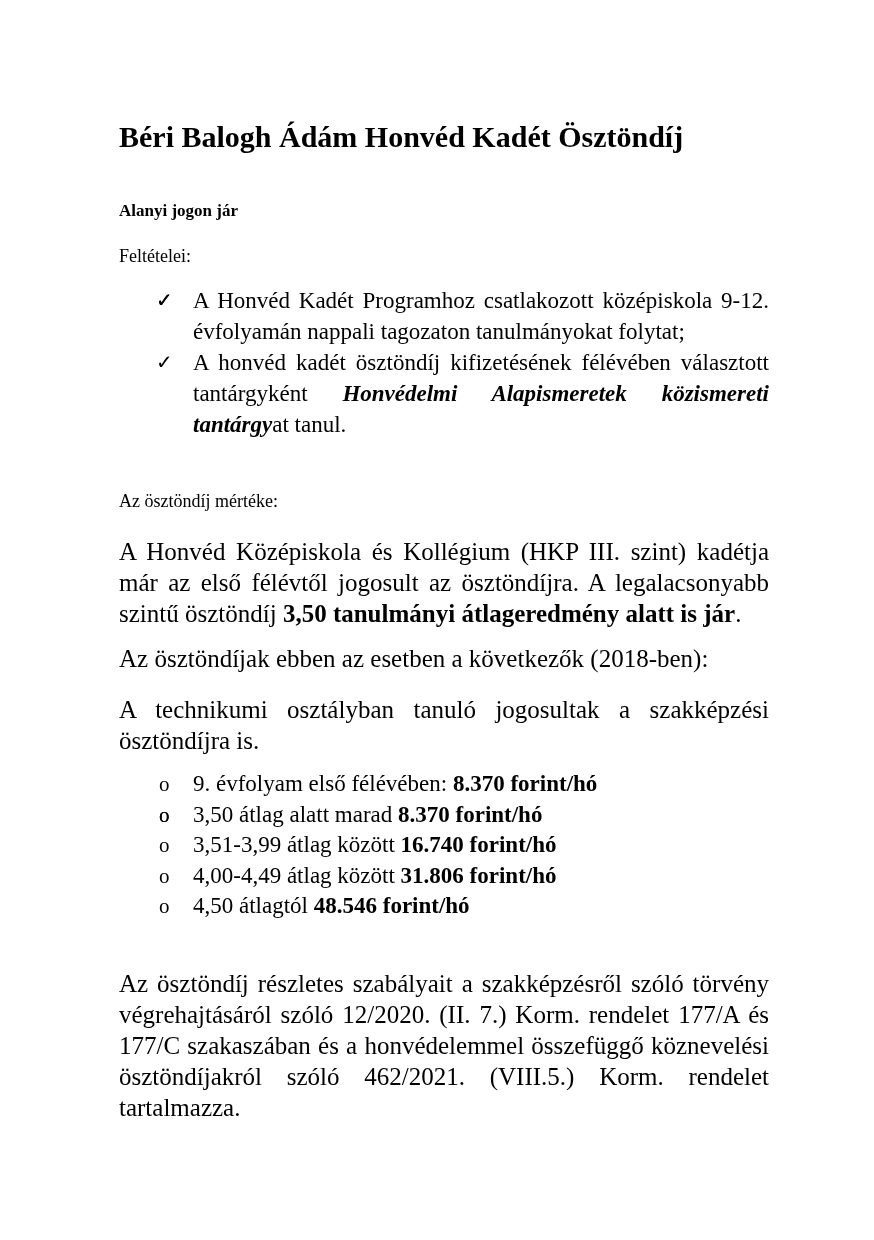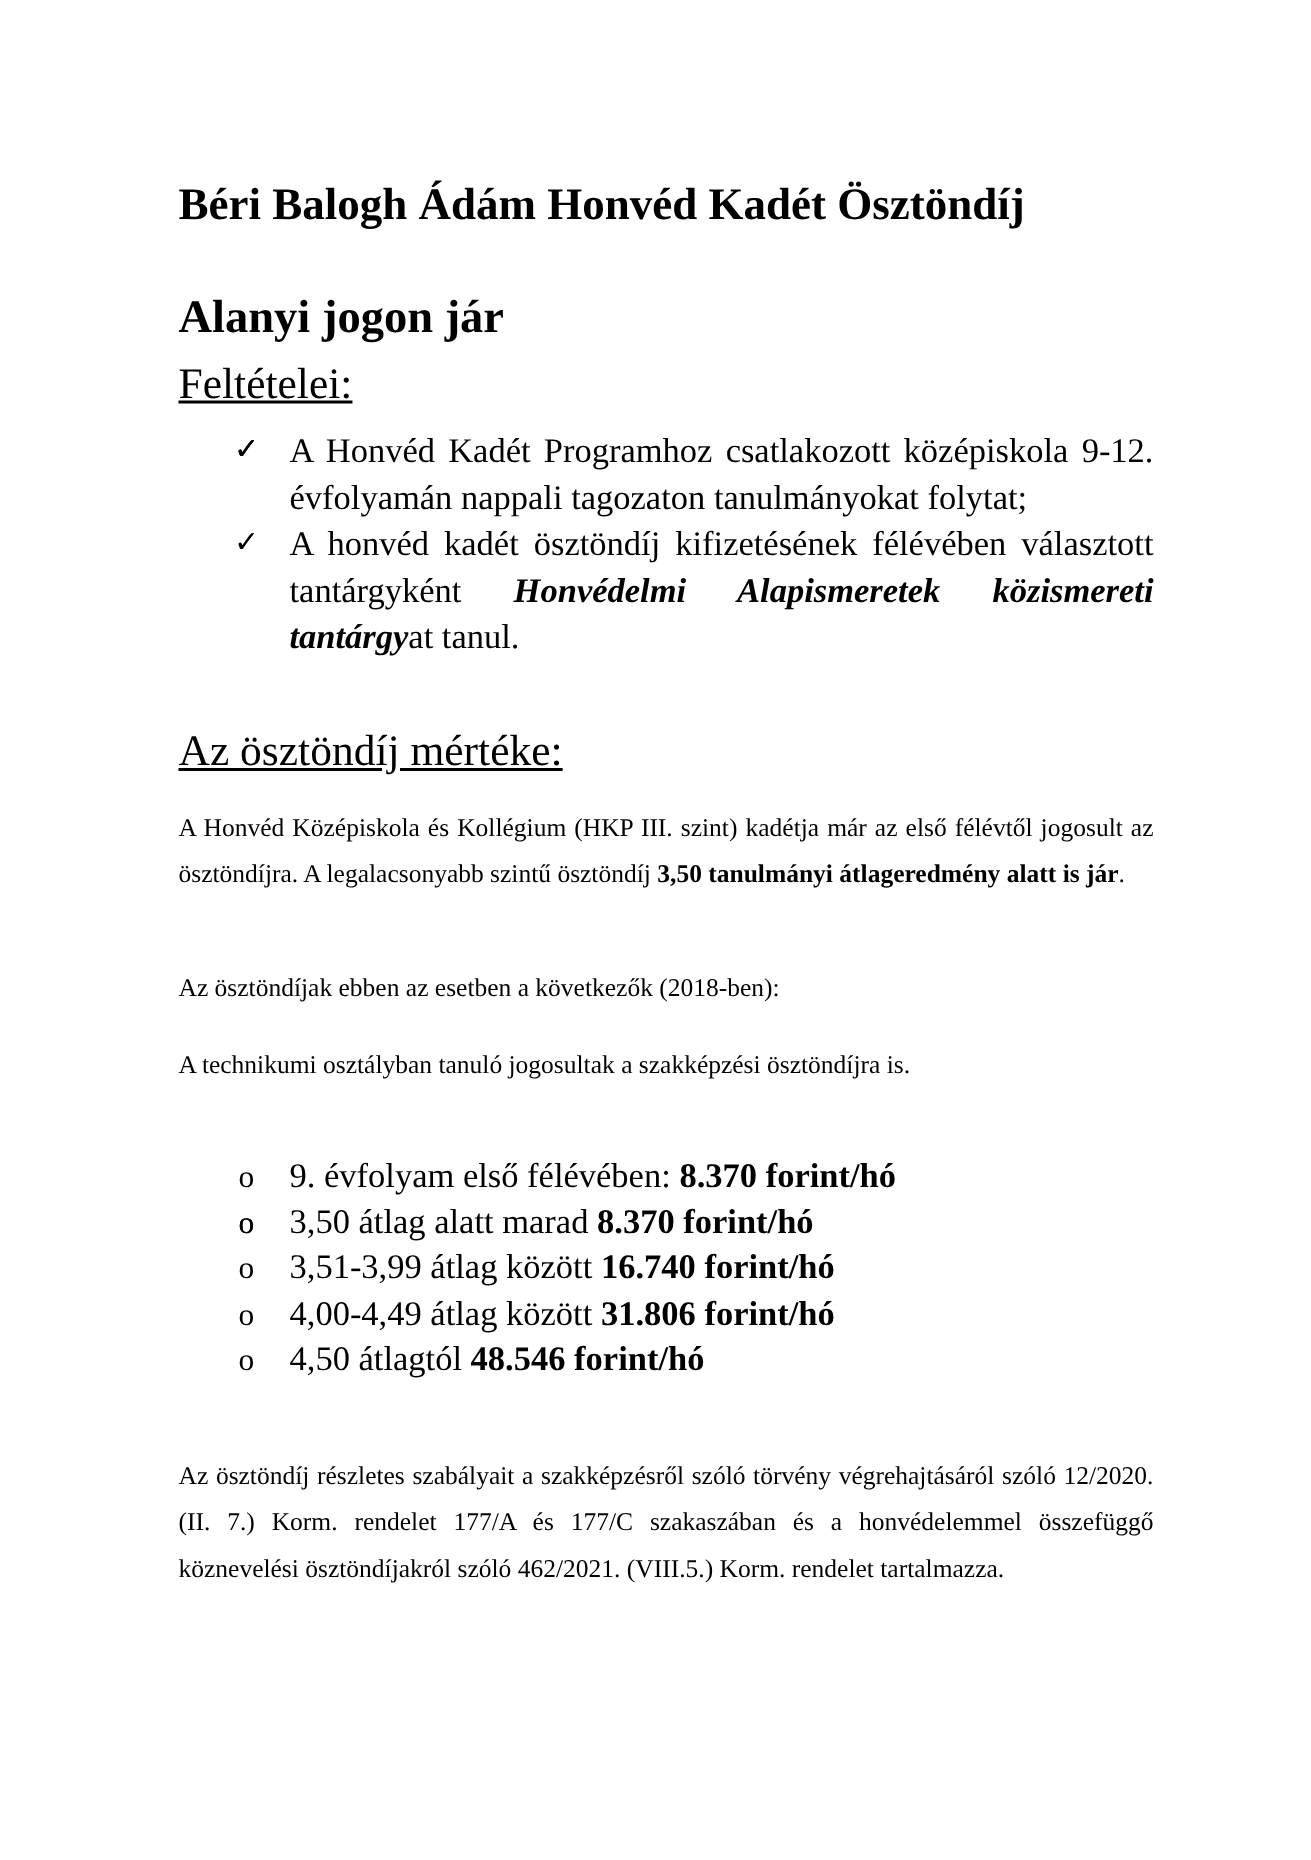--- a/index.html
+++ b/index.html
@@ -1,23 +1,23 @@
 <!DOCTYPE html>
 <html><head>
 <meta charset="utf-8">
 <style>
   html, body { margin: 0; padding: 0; background: #ffffff; }
   body { width: 874px; height: 1240px; position: relative; overflow: hidden;
          font-family: "Liberation Serif", "DejaVu Serif", serif; color: #000; }
   .page { position: absolute; left: 119px; top: 0; width: 650px; }
   .title { position: absolute; left: 0; width: 650px; top: 117px; 
            font-weight: bold; font-size: 30px; line-height: 40px; margin: 0; }
-  .subhead { position: absolute; top: 196px; left: 0; font-weight: bold; font-size: 31px; line-height: 30px; margin: 0; }
-  .ulabel { position: absolute; left: 0; font-size: 29px; line-height: 30px; text-decoration: underline; margin: 0; }
-  p.body { position: absolute; left: 0; width: 650px; font-size: 17px; line-height: 31px; margin: 0; text-align: justify; }
+  .subhead { position: absolute; top: 196px; left: 0; font-weight: bold; font-size: 17px; line-height: 30px; margin: 0; }
+  .ulabel { position: absolute; left: 0; font-size: 18px; line-height: 30px; margin: 0; }
+  p.body { position: absolute; left: 0; width: 650px; font-size: 25px; line-height: 31px; margin: 0; text-align: justify; }
   ul.checks { position: absolute; top: 285px; left: 37px; width: 613px; margin: 0; padding: 0; list-style: none; }
   ul.checks li { position: relative; padding-left: 37px; font-size: 23px; line-height: 31px; text-align: justify; }
   ul.checks li .mark { position: absolute; left: 0; top: 0; font-size: 20px; }
   ul.circles { position: absolute; top: 769px; left: 40px; width: 620px; margin: 0; padding: 0; list-style: none; }
   ul.circles li { position: relative; padding-left: 34px; font-size: 23px; line-height: 30.5px; white-space: nowrap; }
   ul.circles li .mark { position: absolute; left: 0; top: 0; font-size: 21px; }
   b { font-weight: bold; }
 </style>
 </head>
 <body>

